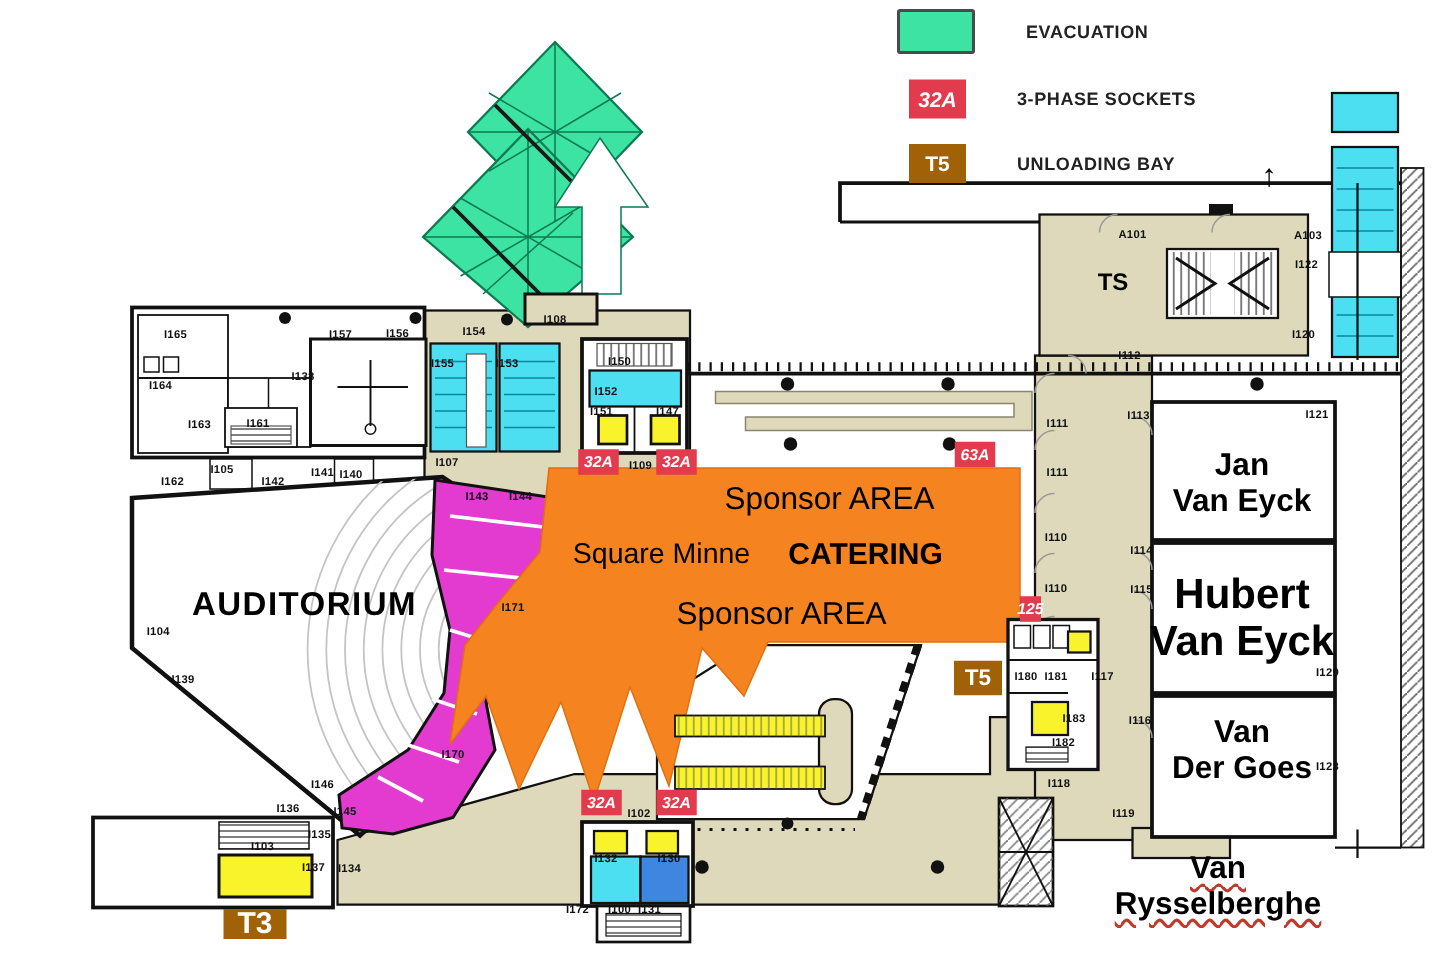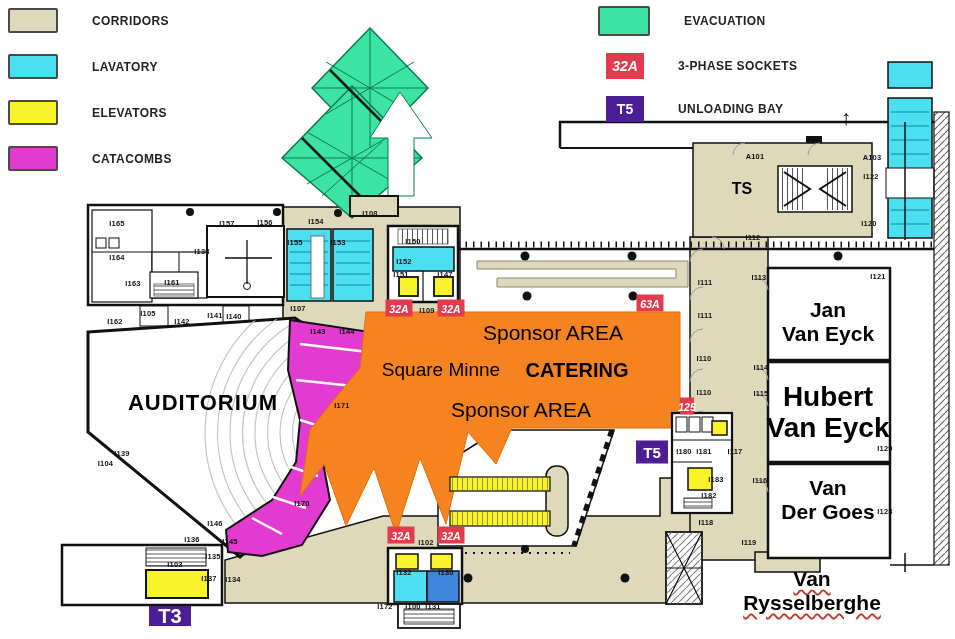--- a/index.html
+++ b/index.html
@@ -10,21 +10,21 @@
   .legend{position:absolute;display:flex;flex-direction:column;}
   #legend-left{left:8px;top:8px;gap:21px;}
   #legend-right{left:598px;top:6px;gap:17px;}
   .legend-row{display:flex;align-items:center;gap:34px;}
   .swatch{display:inline-block;width:50px;height:25px;border:2px solid #4a4a4a;border-radius:2px;box-sizing:border-box;}
   #legend-right .swatch{width:52px;height:30px;}
   .legend-label{font-size:12px;color:#222;letter-spacing:.4px;font-weight:bold;white-space:nowrap;}
   .lbadge{display:inline-flex;align-items:center;justify-content:center;color:#fff;font-weight:bold;}
   #legend-right .lbadge{width:38px;height:26px;margin-left:8px;font-size:14px;}
   .badge-red-bg{background:#E23B4E;font-style:italic;}
-  .badge-blue-bg{background:#4c1d95;}
+  .badge-blue-bg{background:#a16207;}
   .room-label{position:absolute;transform:translate(-50%,-50%);font:bold 7.5px "Liberation Sans",sans-serif;
               color:#111;white-space:nowrap;letter-spacing:.2px;}
   .area-label{position:absolute;transform:translate(-50%,-50%);color:#000;white-space:pre-line;
               text-align:center;line-height:1.12;}
   .wavy-underline{text-decoration-line:underline;text-decoration-style:wavy;text-decoration-color:#c0392b;
                   text-decoration-thickness:1.5px;text-underline-offset:3px;}
   .pbadge{position:absolute;transform:translate(-50%,-50%);display:flex;align-items:center;justify-content:center;
           color:#fff;font-weight:bold;}
 </style>
 </head>
@@ -213,56 +213,38 @@
       <rect x="431" y="554" width="21" height="15" fill="#F8F32B" stroke-width="1.5"></rect>
       <rect x="394" y="571" width="33" height="31" fill="#4BDFF1" stroke-width="1.5"></rect>
       <rect x="427" y="571" width="32" height="31" fill="#3F86E0" stroke-width="1.5"></rect>
       <rect x="398" y="604" width="62" height="24" fill="#fff" stroke-width="1.8"></rect>
       <rect x="404" y="609" width="50" height="15" fill="url(#hs)" stroke-width="0.8"></rect>
     </g>
 
     <line x1="88" y1="305" x2="283" y2="305" stroke="#111" stroke-width="1.5"></line>
   </svg>
 
-  <div id="legend-left" class="legend">
-      <div class="legend-row">
-        <span class="swatch" style="background: rgb(222, 217, 186);"></span>
-        <span class="legend-label">CORRIDORS</span>
-      </div>
-      <div class="legend-row">
-        <span class="swatch" style="background: rgb(75, 223, 241);"></span>
-        <span class="legend-label">LAVATORY</span>
-      </div>
-      <div class="legend-row">
-        <span class="swatch" style="background: rgb(248, 243, 43);"></span>
-        <span class="legend-label">ELEVATORS</span>
-      </div>
-      <div class="legend-row">
-        <span class="swatch" style="background: rgb(227, 59, 207);"></span>
-        <span class="legend-label">CATACOMBS</span>
-      </div>
-    </div>
   <div id="legend-right" class="legend">
       <div class="legend-row">
         <span class="swatch" style="background: rgb(60, 227, 162);"></span>
         <span class="legend-label">EVACUATION</span>
       </div>
       <div class="legend-row">
         <span class="lbadge badge-red-bg">32A</span>
         <span class="legend-label">3-PHASE SOCKETS</span>
       </div>
       <div class="legend-row">
         <span class="lbadge badge-blue-bg">T5</span>
         <span class="legend-label">UNLOADING BAY</span>
       </div>
     </div>
 
   <div id="plan-overlay">
       <span class="room-label" style="left: 117px; top: 223px;">I165</span>
-      <span class="room-label" style="left: 117px; top: 257px;">I164</span>
+      <span class="room-label" style="left: 107px; top: 257px;">I164</span>
       <span class="room-label" style="left: 133px; top: 283px;">I163</span>
       <span class="room-label" style="left: 172px; top: 282px;">I161</span>
       <span class="room-label" style="left: 202px; top: 251px;">I138</span>
       <span class="room-label" style="left: 227px; top: 223px;">I157</span>
       <span class="room-label" style="left: 265px; top: 222px;">I156</span>
       <span class="room-label" style="left: 316px; top: 221px;">I154</span>
       <span class="room-label" style="left: 295px; top: 242px;">I155</span>
       <span class="room-label" style="left: 338px; top: 242px;">I153</span>
       <span class="room-label" style="left: 370px; top: 213px;">I108</span>
       <span class="room-label" style="left: 298px; top: 308px;">I107</span>
@@ -271,21 +253,21 @@
       <span class="room-label" style="left: 182px; top: 321px;">I142</span>
       <span class="room-label" style="left: 215px; top: 315px;">I141</span>
       <span class="room-label" style="left: 234px; top: 316px;">I140</span>
       <span class="room-label" style="left: 318px; top: 331px;">I143</span>
       <span class="room-label" style="left: 347px; top: 331px;">I144</span>
       <span class="room-label" style="left: 413px; top: 241px;">I150</span>
       <span class="room-label" style="left: 404px; top: 261px;">I152</span>
       <span class="room-label" style="left: 401px; top: 274px;">I151</span>
       <span class="room-label" style="left: 445px; top: 274px;">I147</span>
       <span class="room-label" style="left: 427px; top: 310px;">I109</span>
-      <span class="room-label" style="left: 92px; top: 463px; padding-left: 27px;">I104</span>
+      <span class="room-label" style="left: 92px; top: 421px; padding-left: 27px;">I104</span>
       <span class="room-label" style="left: 122px; top: 453px;">I139</span>
       <span class="room-label" style="left: 342px; top: 405px;">I171</span>
       <span class="room-label" style="left: 302px; top: 503px;">I170</span>
       <span class="room-label" style="left: 215px; top: 523px;">I146</span>
       <span class="room-label" style="left: 230px; top: 541px;">I145</span>
       <span class="room-label" style="left: 192px; top: 539px;">I136</span>
       <span class="room-label" style="left: 213px; top: 556px;">I135</span>
       <span class="room-label" style="left: 175px; top: 564px;">I103</span>
       <span class="room-label" style="left: 209px; top: 578px;">I137</span>
       <span class="room-label" style="left: 233px; top: 579px;">I134</span>

